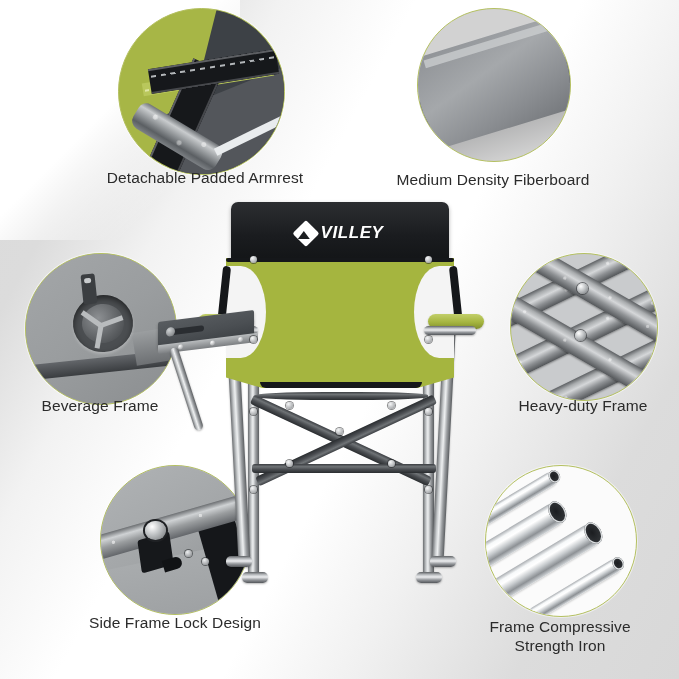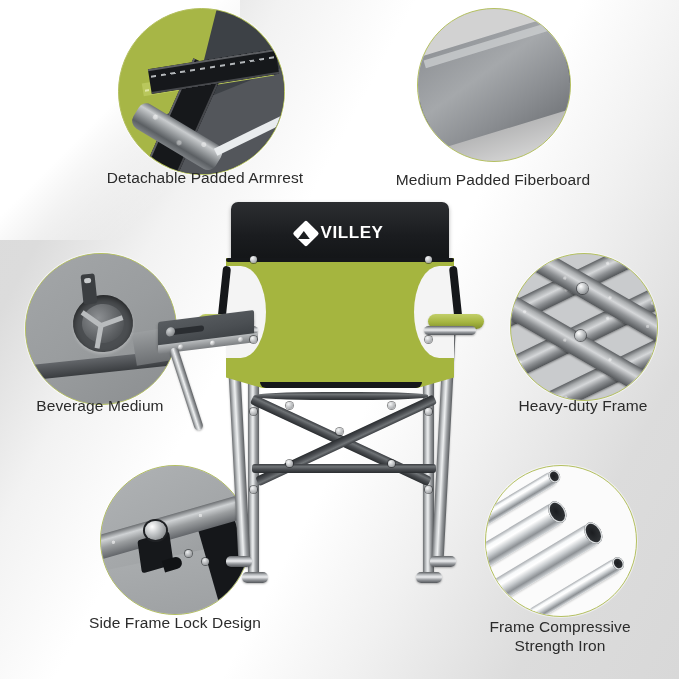--- a/index.html
+++ b/index.html
@@ -227,21 +227,21 @@
   .c6 .pipe .mouth{
     position:absolute;right:-4px;top:50%;transform:translateY(-50%);
     width:16px;height:100%;border-radius:50%;
     background:radial-gradient(ellipse at 45% 45%,#1b1d20 0%,#2f3235 60%,#55585b 100%);
     box-shadow:inset 0 0 0 1.5px #d9dcde;
   }
   .c6 .pipe.sm{height:9%;}
   .c6 .pipe.sm .mouth{width:11px;}
 
   
-  #chair{position:absolute;left:160px;top:196px;width:360px;height:400px;}
+  #chair{position:absolute;left:160px;top:196px;width:360px;height:400px;font-style:italic;}
   .metal{
     position:absolute;border-radius:5px;
     background:linear-gradient(90deg,#6a6d70 0%,#c8cbcd 28%,#eef0f1 45%,#9da0a3 70%,#5b5e61 100%);
     box-shadow:0 1px 2px rgba(0,0,0,.28);
   }
   .metalH{
     position:absolute;border-radius:5px;
     background:linear-gradient(180deg,#5f6265 0%,#bfc2c5 26%,#ecedef 46%,#93969a 72%,#53565a 100%);
     box-shadow:0 1px 2px rgba(0,0,0,.28);
   }
@@ -348,37 +348,37 @@
     <div class="cap" style="left:60px;top:168px;width:290px;">Detachable Padded Armrest</div>
   </div>
 
   <div class="callout">
     <div class="circle c2" style="left:417px;top:8px;width:152px;height:152px;">
       <div class="boardshadow"></div>
       <div class="boardedge"></div>
       <div class="boardtop"></div>
       <div class="boardhi"></div>
     </div>
-    <div class="cap" style="left:373px;top:170px;width:240px;">Medium Padded Fiberboard</div>
+    <div class="cap" style="left:373px;top:170px;width:240px;">Medium Density Fiberboard</div>
   </div>
 
   <div class="callout">
     <div class="circle c3" style="left:25px;top:253px;width:150px;height:150px;">
       <div class="tabletop"></div>
       <div class="tableedge"></div>
       <div class="sidebar-strip"></div>
       <div class="keyhole"></div>
       <div class="holeRing"></div>
       <div class="holeInner"></div>
       <div class="blade" style="transform:rotate(-20deg)"></div>
       <div class="blade" style="transform:rotate(100deg)"></div>
       <div class="blade" style="transform:rotate(215deg)"></div>
       <div class="tab"></div>
     </div>
-    <div class="cap" style="left:0px;top:396px;width:200px;">Beverage Medium</div>
+    <div class="cap" style="left:0px;top:396px;width:200px;">Beverage Frame</div>
   </div>
 
   <div class="callout">
     <div class="circle c4" style="left:510px;top:253px;width:146px;height:146px;">
       <div class="bar tex" style="left:-18%;top:8%;width:140%;height:15%;transform:rotate(-26deg);"></div>
       <div class="bar tex" style="left:-18%;top:46%;width:140%;height:15%;transform:rotate(-26deg);"></div>
       <div class="bar tex" style="left:-18%;top:82%;width:140%;height:15%;transform:rotate(-26deg);"></div>
       <div class="bar tex" style="left:-18%;top:16%;width:140%;height:16%;transform:rotate(30deg);"></div>
       <div class="bar tex" style="left:-18%;top:58%;width:140%;height:16%;transform:rotate(30deg);"></div>
       <div class="rivet" style="left:45%;top:20%;"></div>

